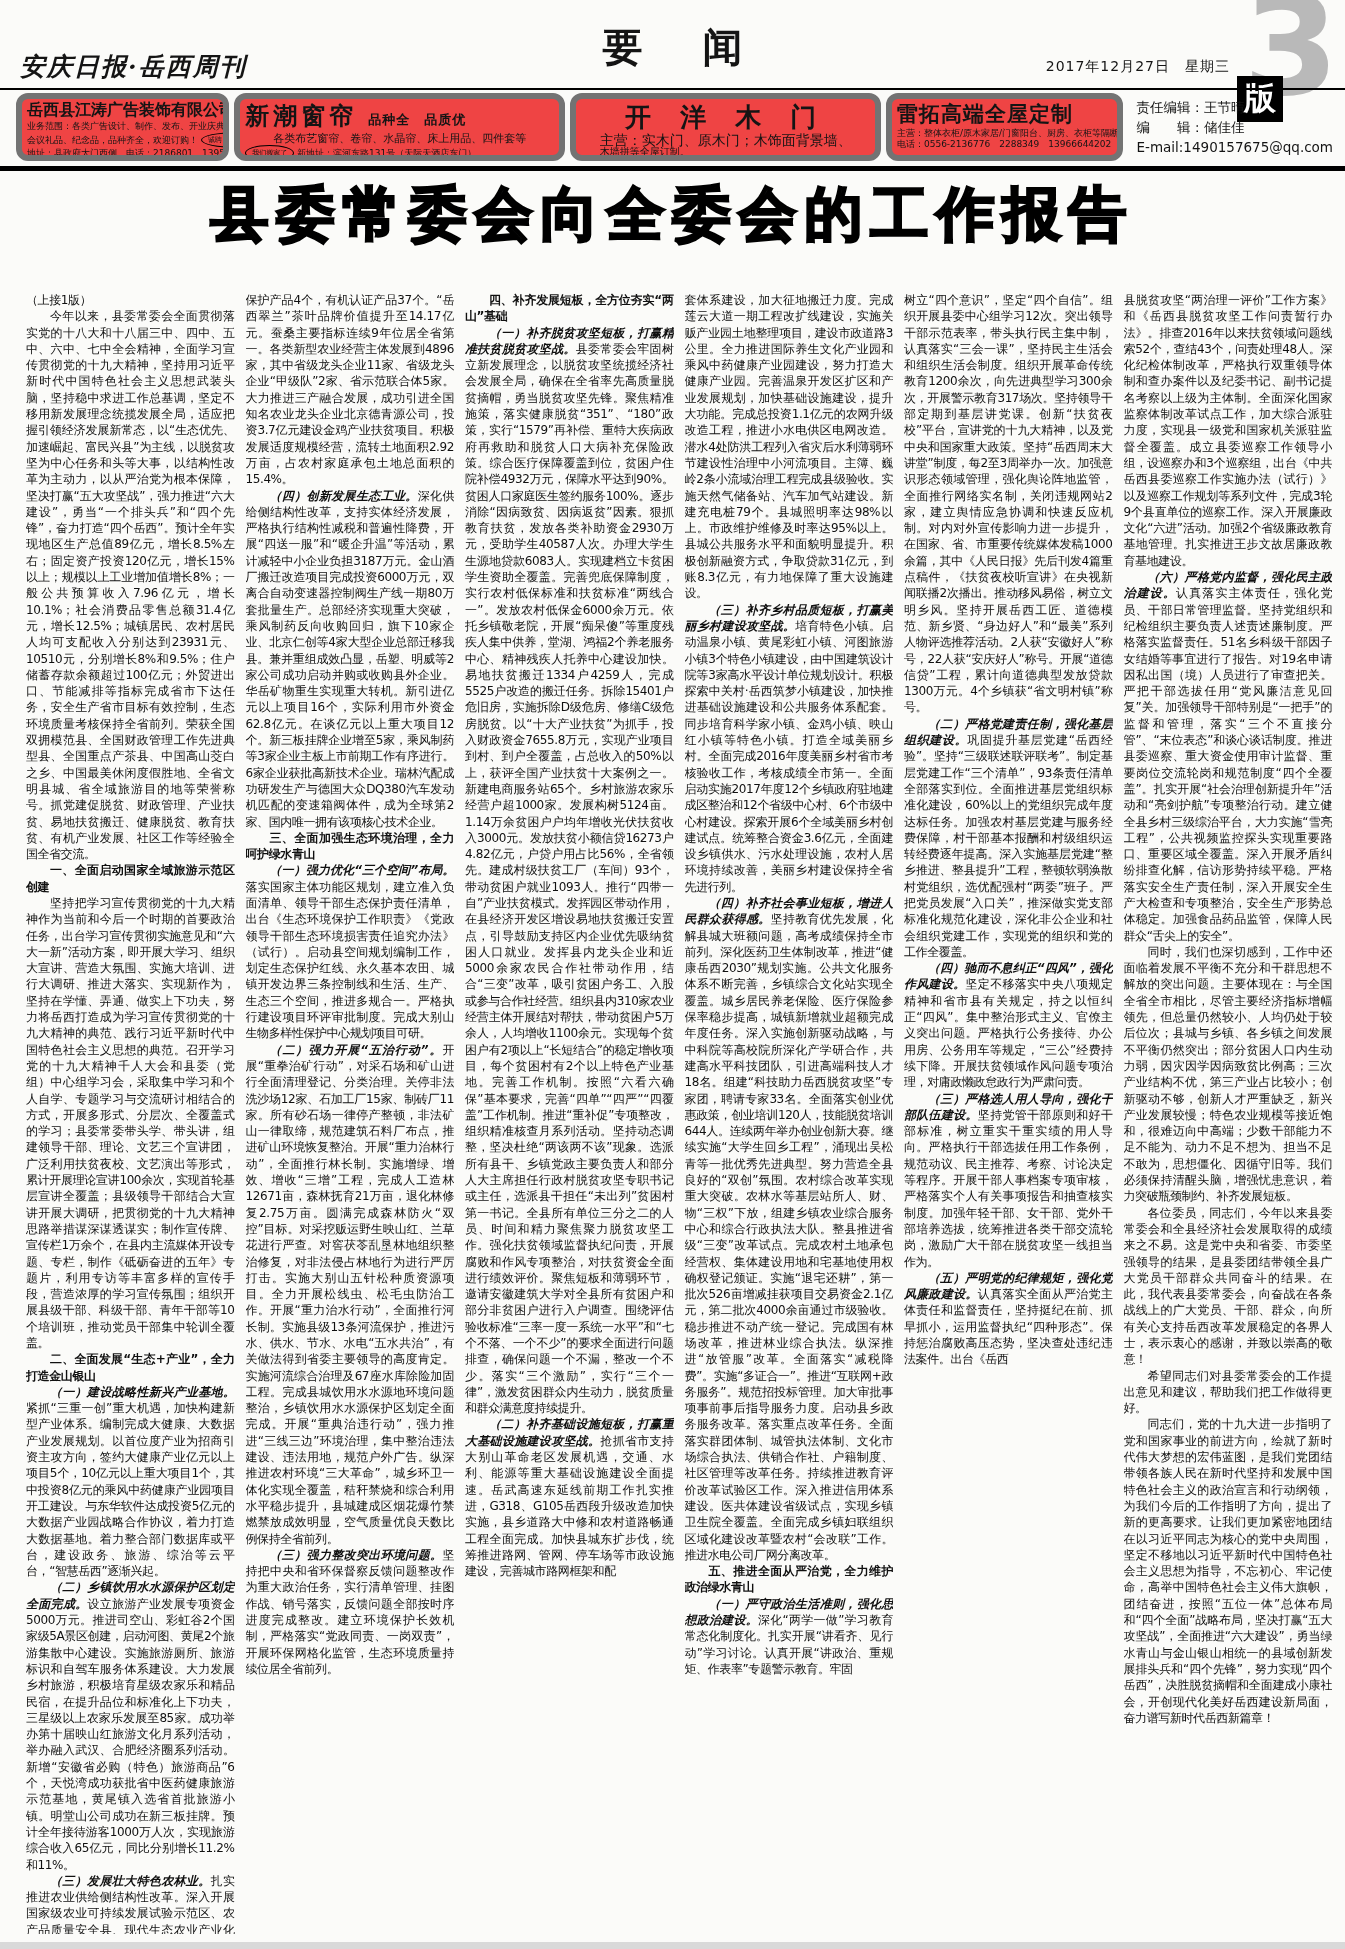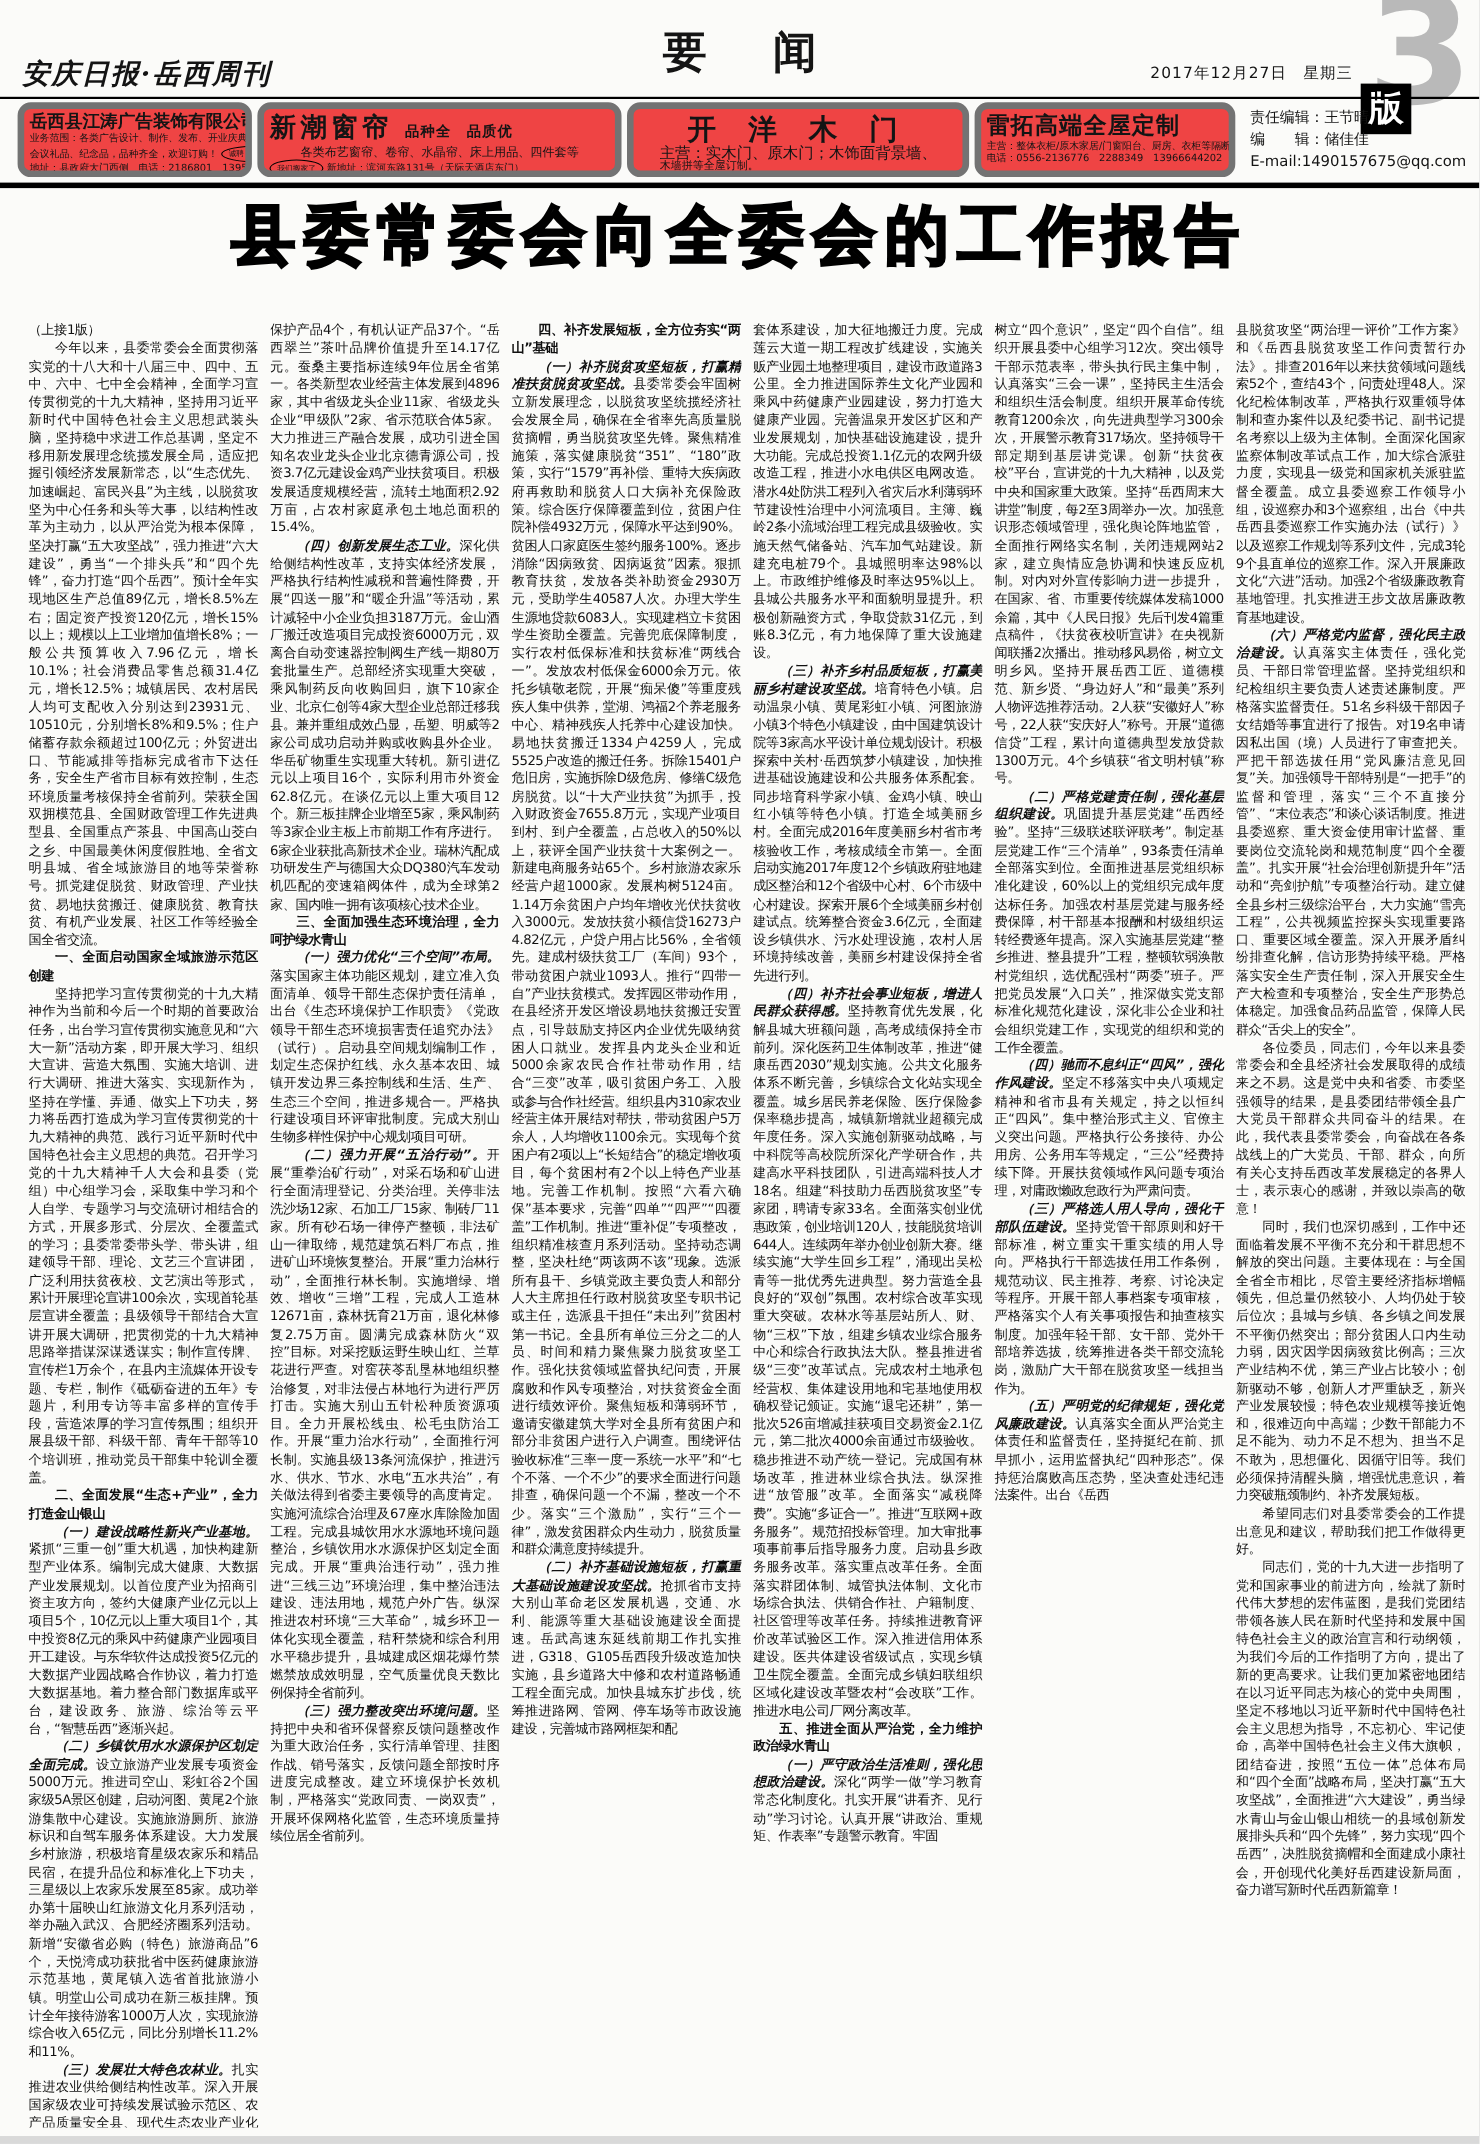--- a/index.html
+++ b/index.html
@@ -140,20 +140,20 @@
       <div class="col">
         <div class="para cont">树立“四个意识”，坚定“四个自信”。组织开展县委中心组学习12次。突出领导干部示范表率，带头执行民主集中制，认真落实“三会一课”，坚持民主生活会和组织生活会制度。组织开展革命传统教育1200余次，向先进典型学习300余次，开展警示教育317场次。坚持领导干部定期到基层讲党课。创新“扶贫夜校”平台，宣讲党的十九大精神，以及党中央和国家重大政策。坚持“岳西周末大讲堂”制度，每2至3周举办一次。加强意识形态领域管理，强化舆论阵地监管，全面推行网络实名制，关闭违规网站2家，建立舆情应急协调和快速反应机制。对内对外宣传影响力进一步提升，在国家、省、市重要传统媒体发稿1000余篇，其中《人民日报》先后刊发4篇重点稿件，《扶贫夜校听宣讲》在央视新闻联播2次播出。推动移风易俗，树立文明乡风。坚持开展岳西工匠、道德模范、新乡贤、“身边好人”和“最美”系列人物评选推荐活动。2人获“安徽好人”称号，22人获“安庆好人”称号。开展“道德信贷”工程，累计向道德典型发放贷款1300万元。4个乡镇获“省文明村镇”称号。</div>
         <div class="para"><span class="lead">（二）严格党建责任制，强化基层组织建设。</span>巩固提升基层党建“岳西经验”。坚持“三级联述联评联考”。制定基层党建工作“三个清单”，93条责任清单全部落实到位。全面推进基层党组织标准化建设，60%以上的党组织完成年度达标任务。加强农村基层党建与服务经费保障，村干部基本报酬和村级组织运转经费逐年提高。深入实施基层党建“整乡推进、整县提升”工程，整顿软弱涣散村党组织，选优配强村“两委”班子。严把党员发展“入口关”，推深做实党支部标准化规范化建设，深化非公企业和社会组织党建工作，实现党的组织和党的工作全覆盖。</div>
         <div class="para"><span class="lead">（四）驰而不息纠正“四风”，强化作风建设。</span>坚定不移落实中央八项规定精神和省市县有关规定，持之以恒纠正“四风”。集中整治形式主义、官僚主义突出问题。严格执行公务接待、办公用房、公务用车等规定，“三公”经费持续下降。开展扶贫领域作风问题专项治理，对庸政懒政怠政行为严肃问责。</div>
         <div class="para"><span class="lead">（三）严格选人用人导向，强化干部队伍建设。</span>坚持党管干部原则和好干部标准，树立重实干重实绩的用人导向。严格执行干部选拔任用工作条例，规范动议、民主推荐、考察、讨论决定等程序。开展干部人事档案专项审核，严格落实个人有关事项报告和抽查核实制度。加强年轻干部、女干部、党外干部培养选拔，统筹推进各类干部交流轮岗，激励广大干部在脱贫攻坚一线担当作为。</div>
         <div class="para"><span class="lead">（五）严明党的纪律规矩，强化党风廉政建设。</span>认真落实全面从严治党主体责任和监督责任，坚持挺纪在前、抓早抓小，运用监督执纪“四种形态”。保持惩治腐败高压态势，坚决查处违纪违法案件。出台《岳西</div>
       </div>
       <div class="col">
         <div class="para cont">县脱贫攻坚“两治理一评价”工作方案》和《岳西县脱贫攻坚工作问责暂行办法》。排查2016年以来扶贫领域问题线索52个，查结43个，问责处理48人。深化纪检体制改革，严格执行双重领导体制和查办案件以及纪委书记、副书记提名考察以上级为主体制。全面深化国家监察体制改革试点工作，加大综合派驻力度，实现县一级党和国家机关派驻监督全覆盖。成立县委巡察工作领导小组，设巡察办和3个巡察组，出台《中共岳西县委巡察工作实施办法（试行）》以及巡察工作规划等系列文件，完成3轮9个县直单位的巡察工作。深入开展廉政文化“六进”活动。加强2个省级廉政教育基地管理。扎实推进王步文故居廉政教育基地建设。</div>
         <div class="para"><span class="lead">（六）严格党内监督，强化民主政治建设。</span>认真落实主体责任，强化党员、干部日常管理监督。坚持党组织和纪检组织主要负责人述责述廉制度。严格落实监督责任。51名乡科级干部因子女结婚等事宜进行了报告。对19名申请因私出国（境）人员进行了审查把关。严把干部选拔任用“党风廉洁意见回复”关。加强领导干部特别是“一把手”的监督和管理，落实“三个不直接分管”、“末位表态”和谈心谈话制度。推进县委巡察、重大资金使用审计监督、重要岗位交流轮岗和规范制度“四个全覆盖”。扎实开展“社会治理创新提升年”活动和“亮剑护航”专项整治行动。建立健全县乡村三级综治平台，大力实施“雪亮工程”，公共视频监控探头实现重要路口、重要区域全覆盖。深入开展矛盾纠纷排查化解，信访形势持续平稳。严格落实安全生产责任制，深入开展安全生产大检查和专项整治，安全生产形势总体稳定。加强食品药品监管，保障人民群众“舌尖上的安全”。</div>
+        <div class="para">同时，我们也深切感到，工作中还面临着发展不平衡不充分和干群思想不解放的突出问题。主要体现在：与全国全省全市相比，尽管主要经济指标增幅领先，但总量仍然较小、人均仍处于较后位次；县城与乡镇、各乡镇之间发展不平衡仍然突出；部分贫困人口内生动力弱，因灾因学因病致贫比例高；三次产业结构不优，第三产业占比较小；创新驱动不够，创新人才严重缺乏，新兴产业发展较慢；特色农业规模等接近饱和，很难迈向中高端；少数干部能力不足不能为、动力不足不想为、担当不足不敢为，思想僵化、因循守旧等。我们必须保持清醒头脑，增强忧患意识，着力突破瓶颈制约、补齐发展短板。</div>
         <div class="para">各位委员，同志们，今年以来县委常委会和全县经济社会发展取得的成绩来之不易。这是党中央和省委、市委坚强领导的结果，是县委团结带领全县广大党员干部群众共同奋斗的结果。在此，我代表县委常委会，向奋战在各条战线上的广大党员、干部、群众，向所有关心支持岳西改革发展稳定的各界人士，表示衷心的感谢，并致以崇高的敬意！</div>
-        <div class="para">同时，我们也深切感到，工作中还面临着发展不平衡不充分和干群思想不解放的突出问题。主要体现在：与全国全省全市相比，尽管主要经济指标增幅领先，但总量仍然较小、人均仍处于较后位次；县城与乡镇、各乡镇之间发展不平衡仍然突出；部分贫困人口内生动力弱，因灾因学因病致贫比例高；三次产业结构不优，第三产业占比较小；创新驱动不够，创新人才严重缺乏，新兴产业发展较慢；特色农业规模等接近饱和，很难迈向中高端；少数干部能力不足不能为、动力不足不想为、担当不足不敢为，思想僵化、因循守旧等。我们必须保持清醒头脑，增强忧患意识，着力突破瓶颈制约、补齐发展短板。</div>
         <div class="para">希望同志们对县委常委会的工作提出意见和建议，帮助我们把工作做得更好。</div>
         <div class="para">同志们，党的十九大进一步指明了党和国家事业的前进方向，绘就了新时代伟大梦想的宏伟蓝图，是我们党团结带领各族人民在新时代坚持和发展中国特色社会主义的政治宣言和行动纲领，为我们今后的工作指明了方向，提出了新的更高要求。让我们更加紧密地团结在以习近平同志为核心的党中央周围，坚定不移地以习近平新时代中国特色社会主义思想为指导，不忘初心、牢记使命，高举中国特色社会主义伟大旗帜，团结奋进，按照“五位一体”总体布局和“四个全面”战略布局，坚决打赢“五大攻坚战”，全面推进“六大建设”，勇当绿水青山与金山银山相统一的县域创新发展排头兵和“四个先锋”，努力实现“四个岳西”，决胜脱贫摘帽和全面建成小康社会，开创现代化美好岳西建设新局面，奋力谱写新时代岳西新篇章！</div>
       </div>
     </div>
 
 </div>
 
 </body></html>

